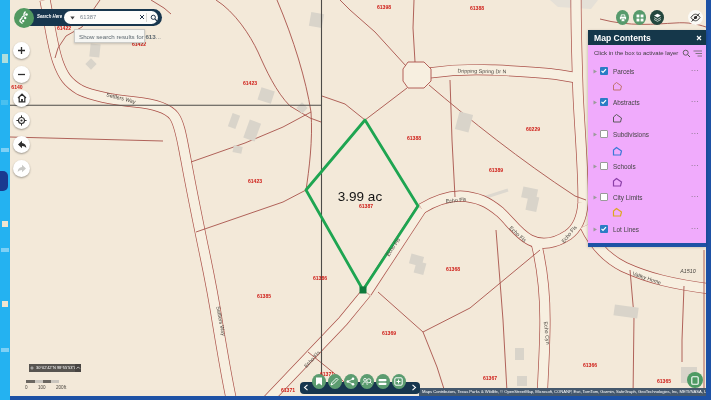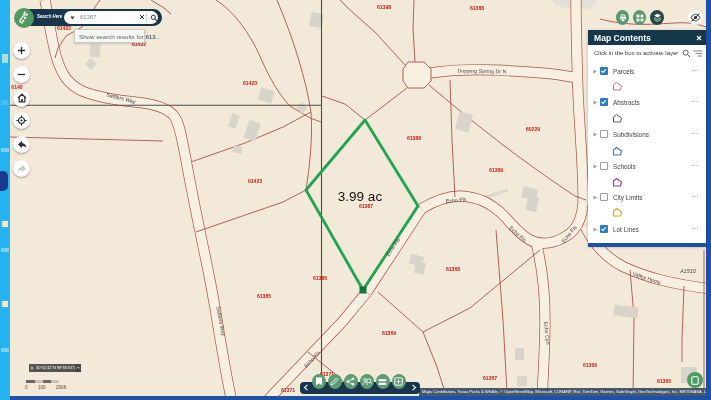--- a/index.html
+++ b/index.html
@@ -252,21 +252,21 @@
     </div>
 
 <div class="ab" style="left:688px;top:10px;width:15px;height:15px;border-radius:50%;background:#fbfaf6;display:flex;align-items:center;justify-content:center">
       <svg width="11" height="11" viewBox="0 0 11 11">
         <path d="M1,5.5 C2.3,3.3 4,2.2 5.5,2.2 C7,2.2 8.7,3.3 10,5.5 C8.7,7.7 7,8.8 5.5,8.8 C4,8.8 2.3,7.7 1,5.5 Z" fill="none" stroke="#2f2f2f" stroke-width="0.9"></path>
         <circle cx="5.5" cy="5.5" r="1.6" fill="#2f2f2f"></circle>
         <line x1="1.6" y1="9.6" x2="9.4" y2="1.4" stroke="#2f2f2f" stroke-width="1"></line>
       </svg>
     </div>
 
-<div class="ab" style="left:588px;top:30px;width:118px;height:216px;background:#ffffff;box-shadow:0 1px 3px rgba(0,0,0,.25)">
+<div class="ab" style="left:588px;top:30px;width:118px;height:216px;background:#f0abfc;box-shadow:0 1px 3px rgba(0,0,0,.25)">
 
 <div class="ab" style="left:0;top:0;width:118px;height:15px;background:#15374a;color:#fff">
 <span class="ab" style="left:6px;top:3px;font-size:8.6px;font-weight:bold">Map Contents</span>
 <svg class="ab" style="left:108px;top:4.5px" width="6" height="6" viewBox="0 0 6 6">
           <path d="M1,1 L5,5 M5,1 L1,5" stroke="#fff" stroke-width="1.1"></path>
         </svg>
 </div>
 
 <div class="ab" style="left:6px;top:20px;font-size:6px;color:#3b3b3b;white-space:nowrap">Click in the box to activate layer</div>
 

